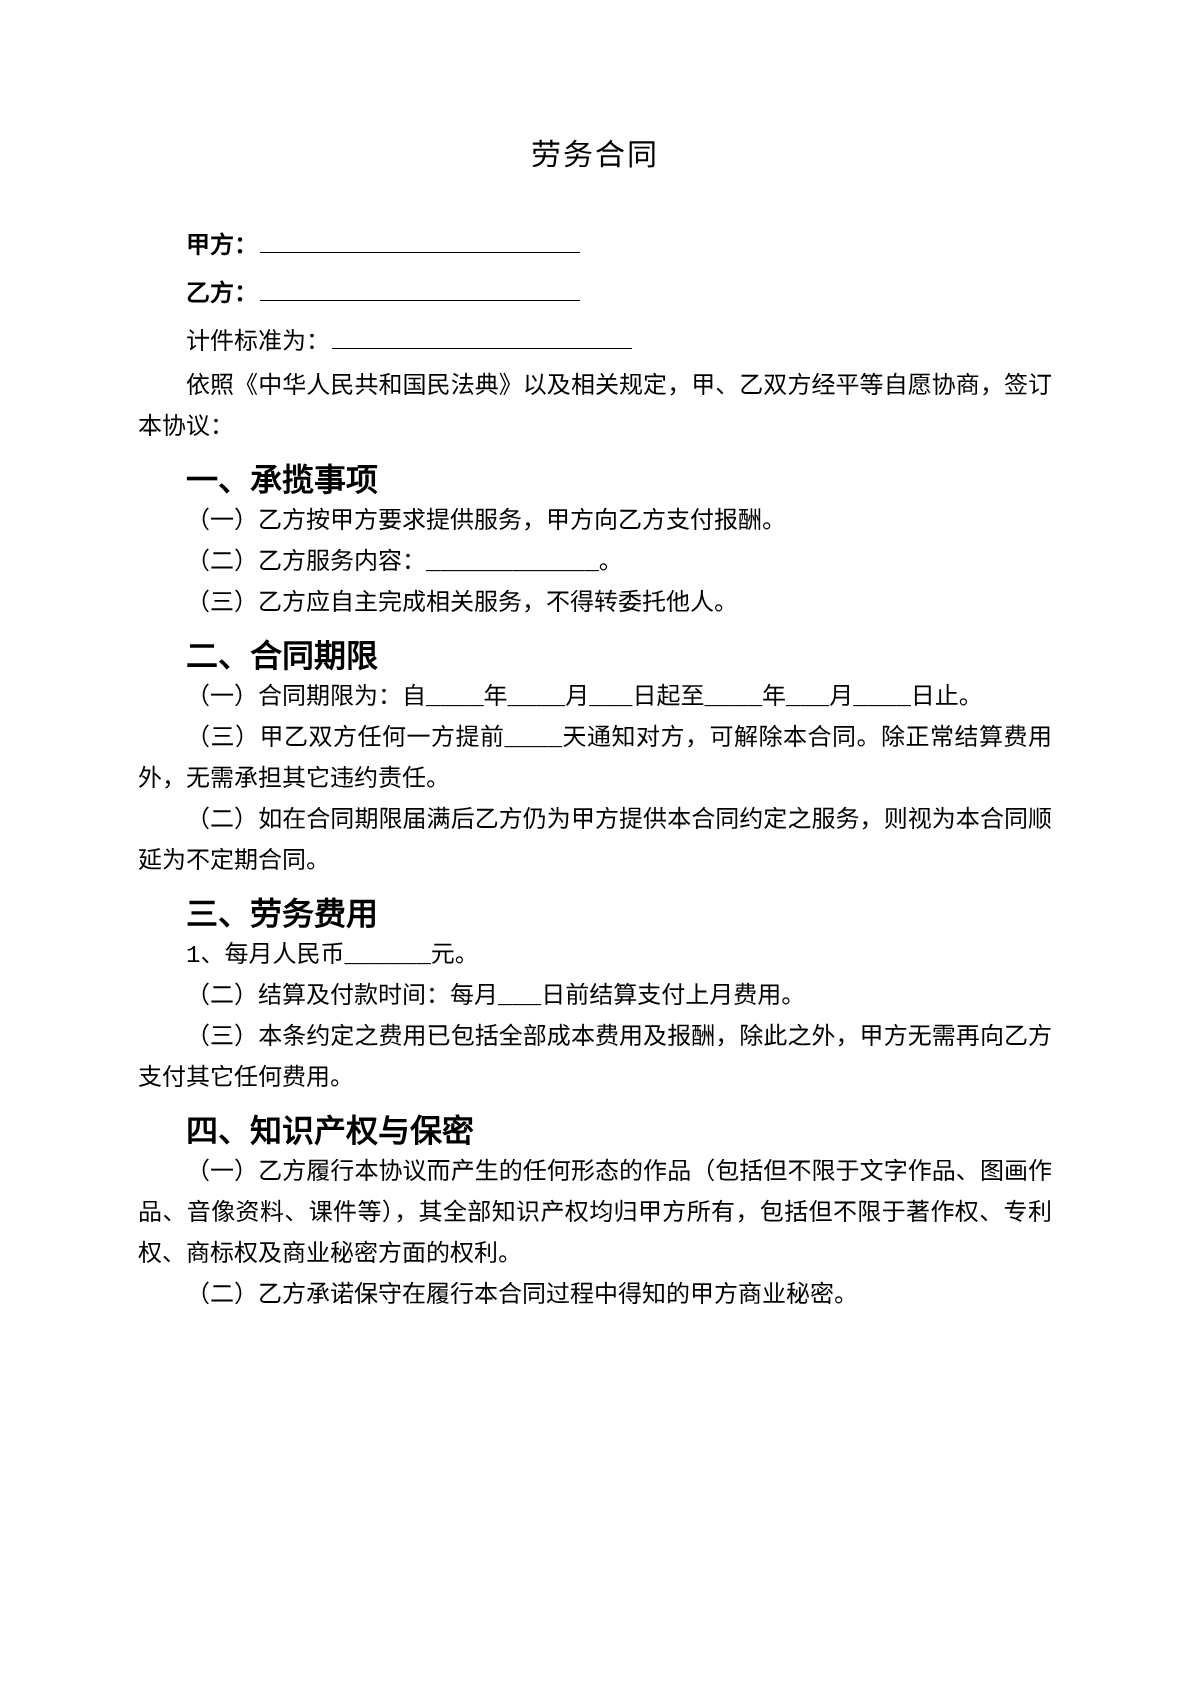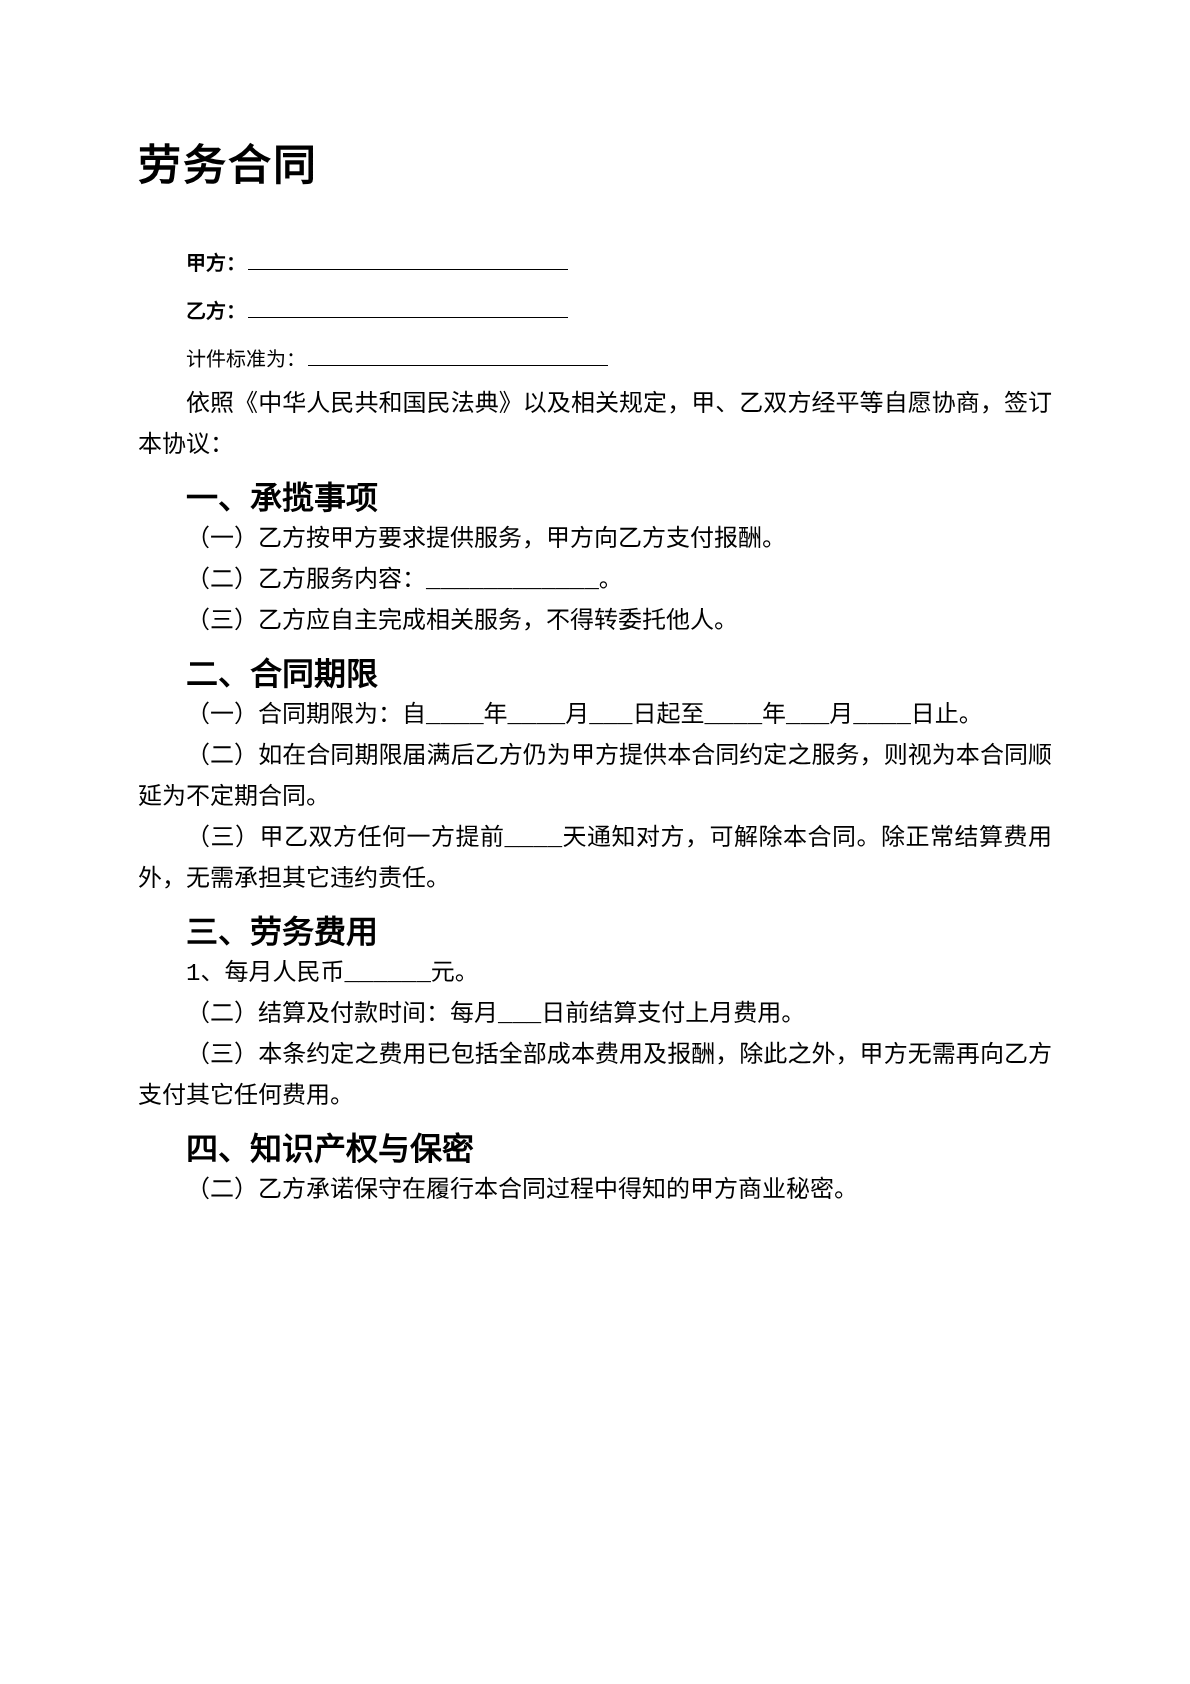--- a/index.html
+++ b/index.html
@@ -15,28 +15,29 @@
     -webkit-font-smoothing: antialiased;
   }
   .page {
     position: relative;
     width: 1190px;
     height: 1684px;
     box-sizing: border-box;
     padding: 130px 138px 0 138px;
   }
   .doc-title {
-    font-size: 43px;
-    font-weight: bold;
+    text-align: center;
+    font-size: 30px;
+    font-weight: normal;
     letter-spacing: 2px;
     margin: 0 0 48px 0;
     font-family: "Liberation Sans", "DejaVu Sans", sans-serif;
   }
   .party-line {
-    font-size: 20px;
+    font-size: 24px;
     line-height: 46px;
     margin: 0 0 2px 0;
     padding-left: 48px;
     white-space: nowrap;
   }
   .party-line .lbl {
     font-weight: bold;
   }
   .blank {
     display: inline-block;
@@ -91,29 +92,30 @@
   <div class="block">
     <p class="heading">一、承揽事项</p>
     <p class="para">（一）乙方按甲方要求提供服务，甲方向乙方支付报酬。</p>
     <p class="para">（二）乙方服务内容：____________。</p>
     <p class="para">（三）乙方应自主完成相关服务，不得转委托他人。</p>
   </div>
 
   <div class="block">
     <p class="heading">二、合同期限</p>
     <p class="para">（一）合同期限为：自____年____月___日起至____年___月____日止。</p>
+    <p class="para">（三）甲乙双方任何一方提前____天通知对方，可解除本合同。除正常结算费用外，无需承担其它违约责任。</p>
     <p class="para">（二）如在合同期限届满后乙方仍为甲方提供本合同约定之服务，则视为本合同顺延为不定期合同。</p>
-    <p class="para">（三）甲乙双方任何一方提前____天通知对方，可解除本合同。除正常结算费用外，无需承担其它违约责任。</p>
   </div>
 
   <div class="block">
     <p class="heading">三、劳务费用</p>
     <p class="para">1、每月人民币______元。</p>
     <p class="para">（二）结算及付款时间：每月___日前结算支付上月费用。</p>
     <p class="para">（三）本条约定之费用已包括全部成本费用及报酬，除此之外，甲方无需再向乙方支付其它任何费用。</p>
   </div>
 
   <div class="block">
     <p class="heading">四、知识产权与保密</p>
+    <p class="para">（一）乙方履行本协议而产生的任何形态的作品（包括但不限于文字作品、图画作品、音像资料、课件等），其全部知识产权均归甲方所有，包括但不限于著作权、专利权、商标权及商业秘密方面的权利。</p>
     <p class="para">（二）乙方承诺保守在履行本合同过程中得知的甲方商业秘密。</p>
   </div>
 
 </div>
 
 </body></html>

